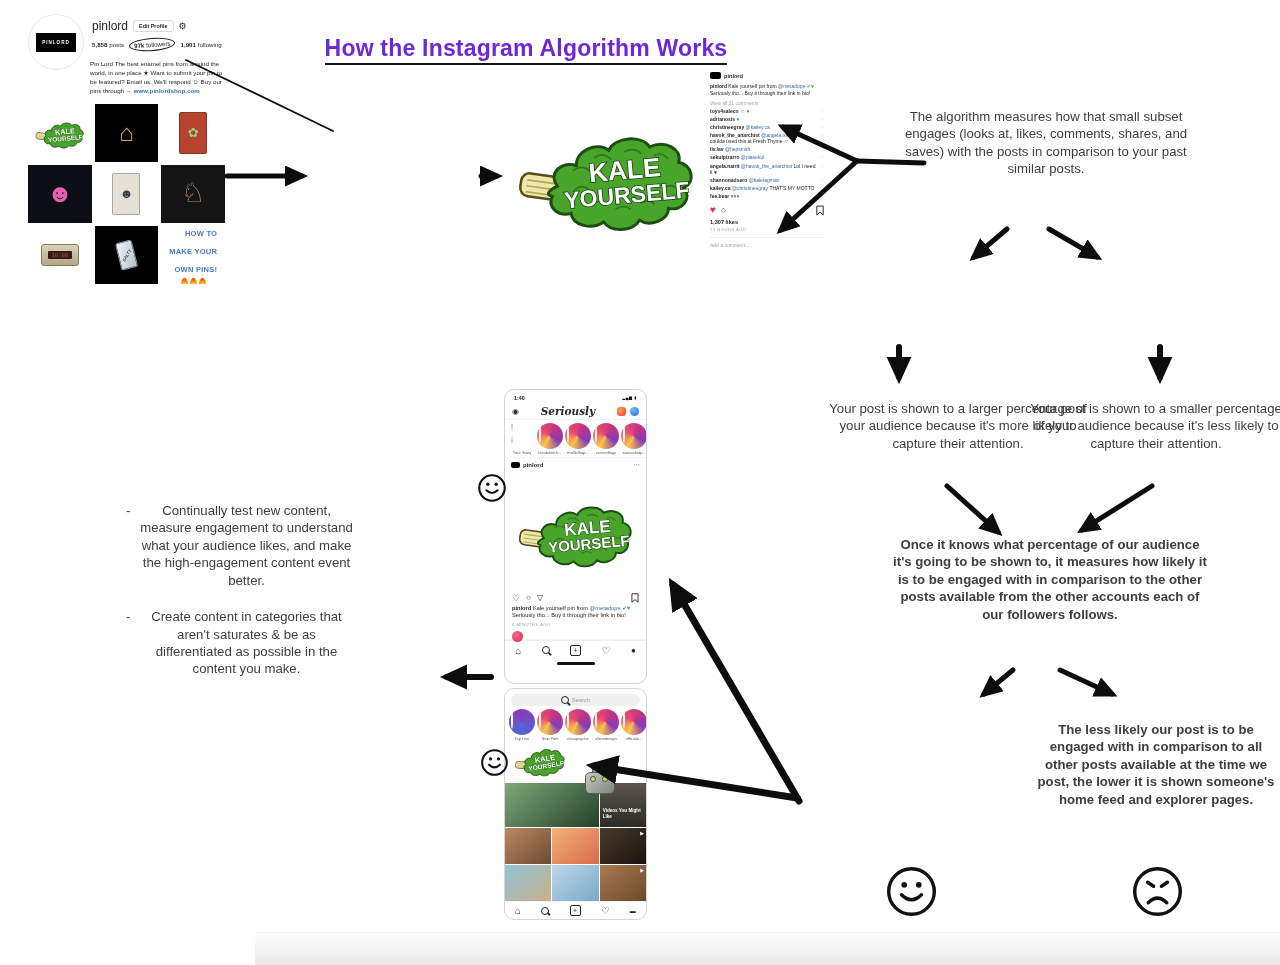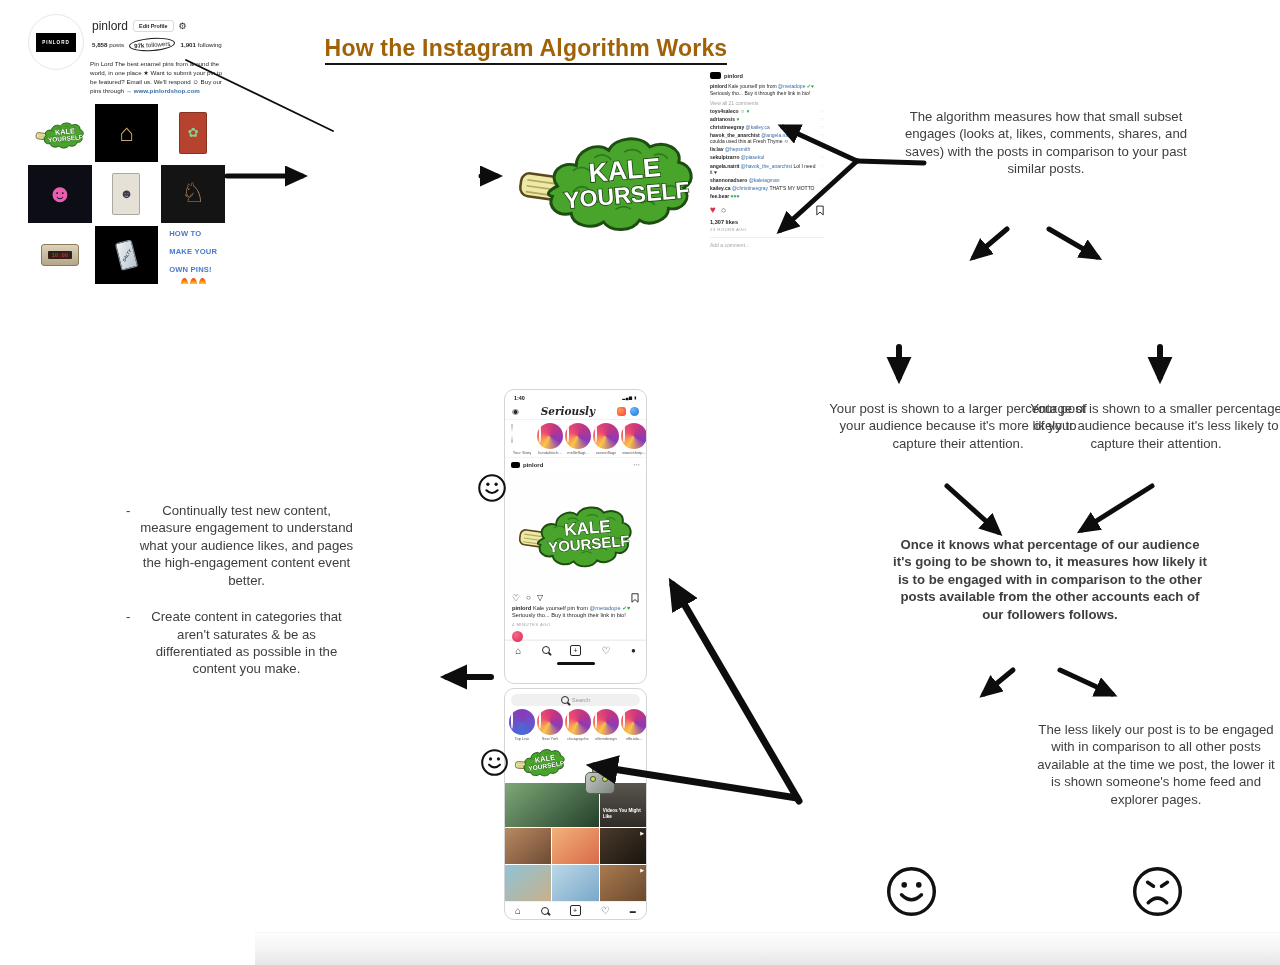--- a/index.html
+++ b/index.html
@@ -2,21 +2,21 @@
 <html><head>
 <meta charset="utf-8">
 <title>How the Instagram Algorithm Works</title>
 <style>
   html,body{margin:0;padding:0;background:#fff;}
   #stage{position:relative;width:1280px;height:965px;background:#fff;overflow:hidden;
          font-family:"Liberation Sans","DejaVu Sans",sans-serif;color:#3e3e3e;}
   
   .flowtext{position:absolute;text-align:center;font-size:13.2px;line-height:1.32;color:#3e3e3e;}
   #page-title{position:absolute;left:298px;top:27px;width:456px;text-align:center;margin:0;}
-  #page-title span{display:inline-block;font-size:23px;font-weight:bold;color:#a16207;
+  #page-title span{display:inline-block;font-size:23px;font-weight:bold;color:#6d28d9;
                    border-bottom:2.6px solid #141414;padding-bottom:1px;letter-spacing:.2px;}
   
   #profile-card{position:absolute;left:28px;top:14px;width:197px;}
   .pc-head{display:flex;}
   .pc-avatar{width:54px;height:54px;border-radius:50%;border:1px solid #e6e6e6;background:#fff;
              display:flex;align-items:center;justify-content:center;flex:0 0 54px;}
   .pc-avatar b{background:#000;color:#fff;font-size:4.6px;letter-spacing:1px;padding:5px 4px;border:2px solid #000;}
   .pc-info{margin-left:8px;flex:1;}
   .pc-row1{display:flex;align-items:center;gap:5px;margin-top:5px;}
   .pc-user{font-size:12px;color:#262626;font-weight:300;}
@@ -30,21 +30,21 @@
   .pc-bio-wrap{margin-left:62px;margin-top:-14px;width:136px;}
   .pc-bio a{color:#3a6ea5;font-weight:bold;text-decoration:none;}
   .pc-grid{display:grid;grid-template-columns:repeat(3,1fr);gap:3px;margin-top:8px;}
   .tile{height:58px;display:flex;align-items:center;justify-content:center;overflow:hidden;position:relative;}
   .mini-kale{width:52px;height:36px;}
   .t-card{width:26px;height:40px;border-radius:2px;display:flex;align-items:center;justify-content:center;border:1px solid rgba(0,0,0,.25);}
   .t-radio{width:36px;height:20px;border-radius:3px;background:linear-gradient(#ddd2ba,#b4a688);border:1px solid #8a7a5a;display:flex;align-items:center;justify-content:center;}
   .t-radio i{background:#2e211a;color:#e33;font-style:normal;font-size:5.5px;padding:1px 4px;border-radius:1px;font-family:"DejaVu Sans Mono",monospace;}
   .t-shaker{width:15px;height:26px;border-radius:3px 3px 2px 2px;background:linear-gradient(120deg,#eef3f6,#b9c4cc);border:1px solid #8a98a2;transform:rotate(-14deg);display:flex;align-items:center;justify-content:center;}
   .t-shaker i{font-style:italic;font-size:4.2px;color:#30455a;font-weight:bold;transform:rotate(-45deg);}
-  .t-howto{text-align:left;}
+  .t-howto{text-align:right;}
   .t-howto .lines{color:#4a79c9;font-weight:bold;font-size:7.6px;line-height:1.25;letter-spacing:.2px;}
   .flames{display:flex;gap:2px;justify-content:center;margin-top:2px;}
   .flames i{width:7px;height:10px;background:radial-gradient(circle at 50% 78%,#ffd75e 18%,#ff8a00 55%,#e23a1c 95%);
             border-radius:50% 50% 50% 50%/72% 72% 34% 34%;}
   
   #post-shot{position:absolute;left:710px;top:70px;width:114px;background:#fff;}
   .ps-head{display:flex;align-items:center;gap:3px;padding:2px 0 4px 0;}
   .ps-pinavatar{width:11px;height:7px;background:#000;border-radius:2px;}
   .ps-user{font-size:5.6px;font-weight:bold;color:#262626;}
   .ps-caption{font-size:5px;line-height:1.35;color:#262626;}
@@ -260,27 +260,27 @@
     <div class="ps-likes">1,307 likes</div>
     <div class="ps-time">23 HOURS AGO</div>
     <div class="ps-div"></div>
     <div class="ps-add">Add a comment...</div>
   </div>
 
   <div class="flowtext" style="left:900px;top:108px;width:292px;">The algorithm measures how that small subset engages (looks at, likes, comments, shares, and saves) with the posts in comparison to your past similar posts.</div>
   <div class="flowtext" style="left:790px;top:400px;width:260px;margin-left:38px;">Your post is shown to a larger percentage of your audience because it's more likely to capture their attention.</div>
   <div class="flowtext" style="left:1025px;top:400px;width:262px;">Your post is shown to a smaller percentage of your audience because it's less likely to capture their attention.</div>
   <div class="flowtext" style="left:892px;top:536px;width:316px;font-weight:bold;">Once it knows what percentage of our audience it's going to be shown to, it measures how likely it is to be engaged with in comparison to the other posts available from the other accounts each of our followers follows.</div>
-  <div class="flowtext" style="left:1037px;top:721px;width:238px;">The less likely our post is to be engaged with in comparison to all other posts available at the time we post, the lower it is shown someone's home feed and explorer pages.</div>
+  <div class="flowtext" style="left:1037px;top:721px;width:238px;font-weight:bold;">The less likely our post is to be engaged with in comparison to all other posts available at the time we post, the lower it is shown someone's home feed and explorer pages.</div>
 
   <div id="advice">
     <div>
         <div class="bullet">
           <span class="dash">-</span>
-          <span class="btxt">Continually test new content, measure engagement to understand what your audience likes, and pages the high-engagement content event better.</span>
+          <span class="btxt">Continually test new content, measure engagement to understand what your audience likes, and make the high-engagement content event better.</span>
         </div>
         <div class="bullet">
           <span class="dash">-</span>
           <span class="btxt">Create content in categories that aren't saturates &amp; be as differentiated as possible in the content you make.</span>
         </div>
       </div>
   </div>
 
   <div class="phone" id="feed-phone">
     <div class="fp-status">

